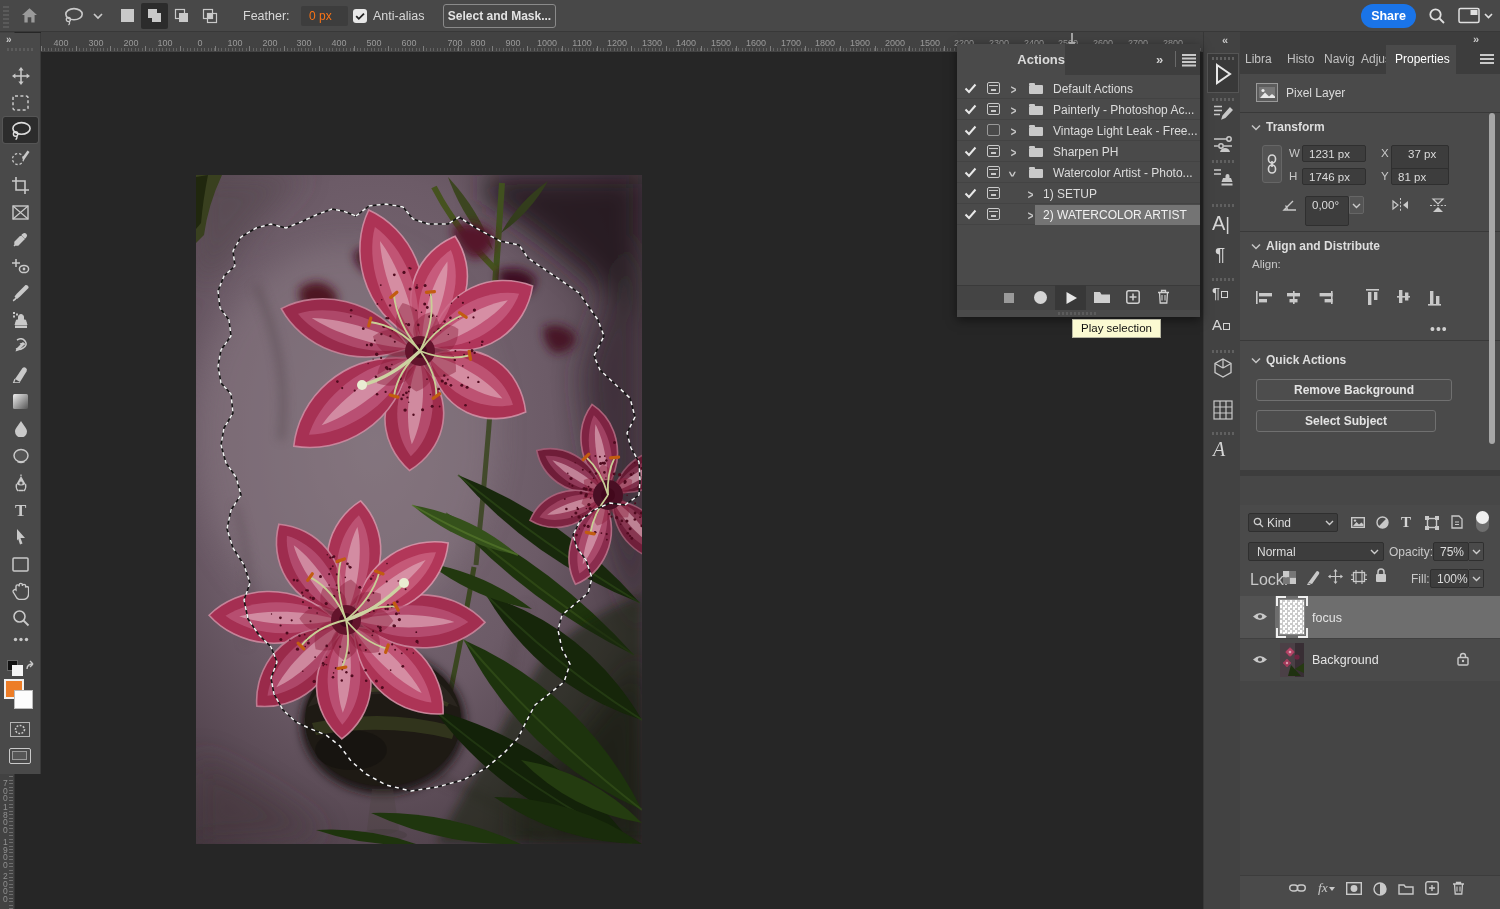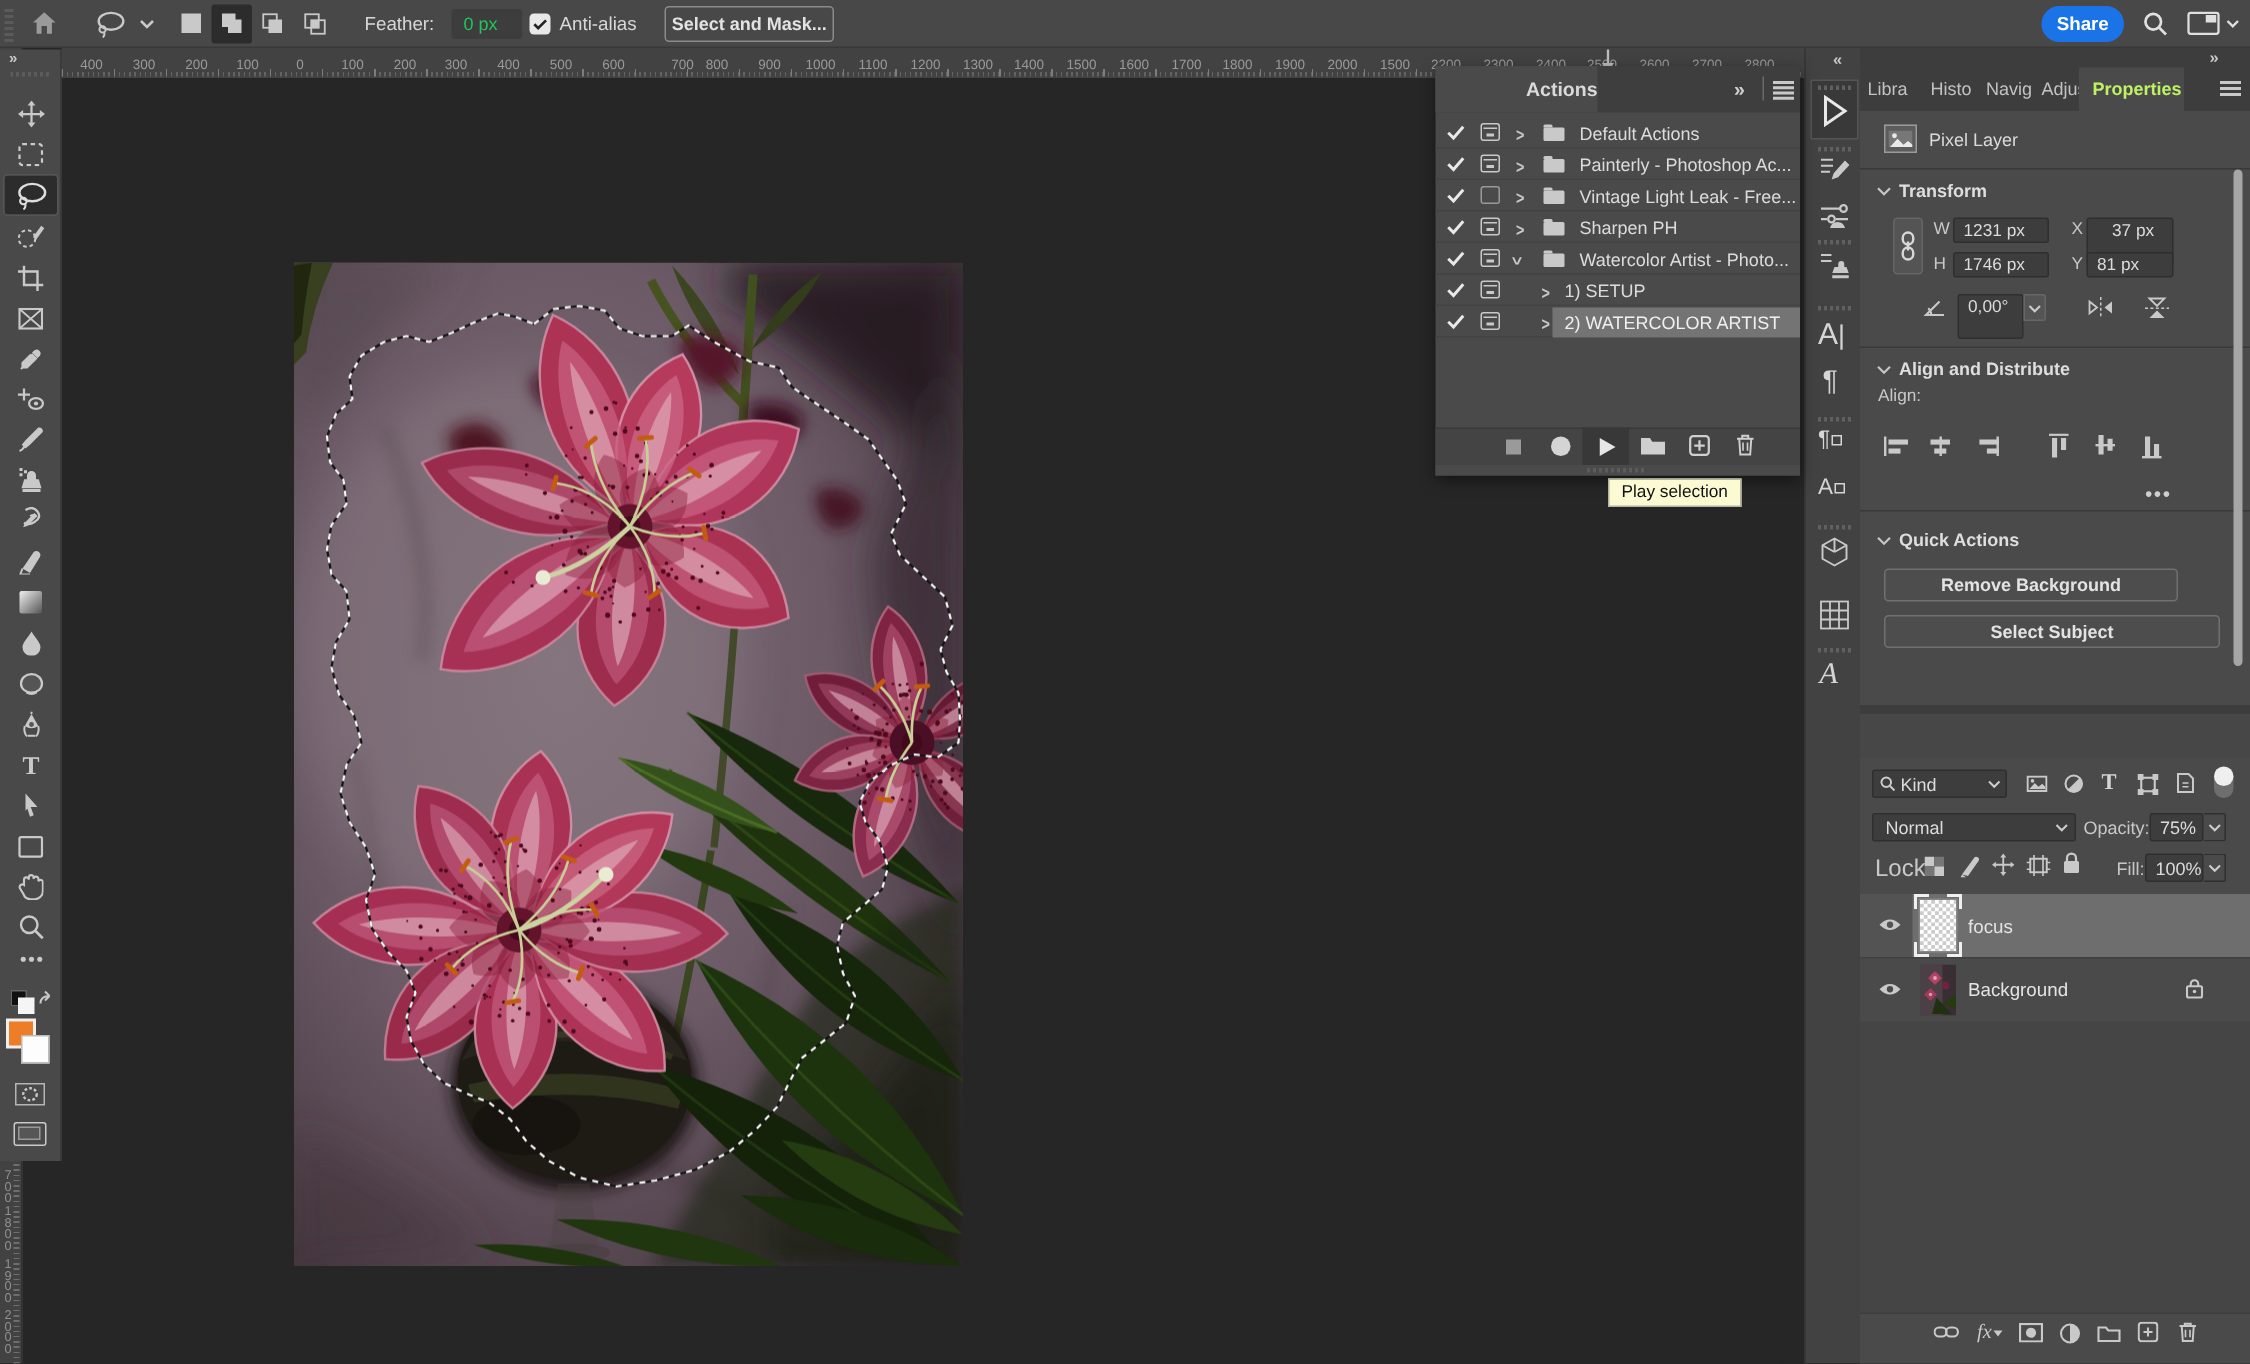--- a/index.html
+++ b/index.html
@@ -581,21 +581,21 @@
       <rect x="1" y="1" width="13" height="13" fill="#c9c9c9"></rect>
       <rect x="28" y="1" width="9" height="9" fill="#c9c9c9"></rect>
         <rect x="32" y="5" width="9" height="9" fill="#c9c9c9"></rect>
       <rect x="55.5" y="1.5" width="9" height="9" fill="none" stroke="#c9c9c9" stroke-width="1.2"></rect>
         <rect x="59" y="5" width="9" height="9" fill="#c9c9c9"></rect>
       <rect x="83.5" y="1.5" width="9" height="9" fill="none" stroke="#c9c9c9" stroke-width="1.2"></rect>
         <rect x="87.5" y="5.5" width="9" height="9" fill="none" stroke="#c9c9c9" stroke-width="1.2"></rect>
         <rect x="87.5" y="5.5" width="5" height="5" fill="#c9c9c9"></rect>
     </svg>
     <div class="optic" style="left:243px;font-size:12.5px;color:#d8d8d8;">Feather:</div>
-    <div class="abs" style="left:301px;top:6px;width:47px;height:20px;background:#3d3d3d;border-radius:2px;color:#22c55e;font-size:12px;line-height:20px;padding-left:8px;">0 px</div>
+    <div class="abs" style="left:301px;top:6px;width:47px;height:20px;background:#3d3d3d;border-radius:2px;color:#f97316;font-size:12px;line-height:20px;padding-left:8px;">0 px</div>
     <div class="abs" style="left:353px;top:9px;width:14px;height:14px;background:#e8e8e8;border-radius:3px;"></div>
     <svg class="abs" style="left:353px;top:9px" width="14" height="14" viewBox="0 0 14 14">
         <path d="M3.2 7.2 l2.6 2.6 L11 4.6" fill="none" stroke="#222" stroke-width="1.8"></path>
       </svg>
     <div class="optic" style="left:373px;font-size:12.5px;color:#d8d8d8;">Anti-alias</div>
     <div class="abs" style="left:443px;top:4px;width:113px;height:24px;border:1px solid #8a8a8a;border-radius:3px;color:#e3e3e3;font-size:12px;font-weight:bold;text-align:center;line-height:22px;">Select and Mask...</div>
 
     <div class="abs" style="left:1361px;top:4px;width:55px;height:24px;background:#1a74e8;border-radius:12px;color:#fff;font-size:12.5px;font-weight:bold;text-align:center;line-height:24px;">Share</div>
     <svg class="abs" style="left:1428px;top:7px" width="18" height="18" viewBox="0 0 18 18">
         <circle cx="7.5" cy="7.5" r="5.2" fill="none" stroke="#e0e0e0" stroke-width="1.8"></circle>
@@ -896,21 +896,21 @@
 
   <div class="abs" id="rightcol">
     <div class="abs" style="left:0;top:0;width:260px;height:13px;background:#3d3d3d;"></div>
     <div class="abs" style="left:233px;top:1px;color:#c9c9c9;font-size:11px;font-weight:bold;">»</div>
     <div class="abs" id="ptabs">
       <div class="ptab" style="left:5px;">Libra</div>
       <div class="ptab" style="left:47px;">Histo</div>
       <div class="ptab" style="left:84px;">Navig</div>
       <div class="ptab" style="left:121px;">Adjus</div>
       <div class="abs" style="left:146px;top:0;width:70px;height:29px;background:#4a4a4a;"></div>
-      <div class="ptab" style="left:155px;color:#bef264;font-weight:bold;">Properties</div>
+      <div class="ptab" style="left:155px;color:#ffffff;font-weight:normal;">Properties</div>
       <div class="abs" style="left:240px;top:9px;width:14px;height:2px;background:#c9c9c9;box-shadow:0 4px #c9c9c9, 0 8px #c9c9c9;"></div>
     </div>
     <div class="abs" style="left:0;top:42px;width:260px;height:396px;background:#4a4a4a;"></div>
 
     <div class="abs" style="left:16px;top:51px;width:22px;height:19px;background:#5c5c5c;border:1px solid #9a9a9a;"></div>
     <svg class="abs" style="left:19px;top:55px" width="16" height="11" viewBox="0 0 16 11">
         <rect width="16" height="11" fill="#777"></rect>
         <circle cx="4" cy="3.5" r="1.6" fill="#e9e9e9"></circle>
         <path d="M1 11 L6 5.5 10 9.5 13 7 16 9.5 V11Z" fill="#e9e9e9"></path>
       </svg>
@@ -985,21 +985,21 @@
           <rect x="180" y="7" width="3.4" height="8"></rect>
       </g>
     </svg>
     <div class="abs" style="left:190px;top:289px;color:#cfcfcf;font-size:14px;letter-spacing:1px;">•••</div>
     <div class="divider" style="top:308px;"></div>
     <div class="sechead" style="left:26px;top:321px;">Quick Actions</div>
     <svg class="abs" style="left:11px;top:325px" width="10" height="7" viewBox="0 0 10 7">
         <path d="M1 1.5 L5 5.5 9 1.5" fill="none" stroke="#c5c5c5" stroke-width="1.5"></path>
       </svg>
     <div class="btn" style="left:16px;top:347px;width:196px;height:22px;line-height:20px;font-weight:bold;">Remove Background</div>
-    <div class="btn" style="left:16px;top:378px;width:224px;height:22px;line-height:20px;font-weight:bold;">Select Subject</div>
+    <div class="btn" style="left:16px;top:378px;width:180px;height:22px;line-height:20px;font-weight:bold;">Select Subject</div>
 
     <div class="abs" style="left:249px;top:81px;width:6px;height:331px;background:#a6a6a6;border-radius:3px;"></div>
 
     <div class="abs" style="left:0;top:438px;width:260px;height:6px;background:#3d3d3d;"></div>
     <div class="abs" style="left:0;top:473px;width:260px;height:436px;background:#4a4a4a;"></div>
 
     <div class="abs" style="left:8px;top:481px;width:90px;height:19px;background:#3d3d3d;border:1px solid #2f2f2f;border-radius:2px;"></div>
     <svg class="abs" style="left:13px;top:485px" width="11" height="11" viewBox="0 0 11 11">
         <circle cx="4.5" cy="4.5" r="3.2" fill="none" stroke="#ccc" stroke-width="1.3"></circle>
         <path d="M7 7 L10 10" stroke="#ccc" stroke-width="1.3"></path>

